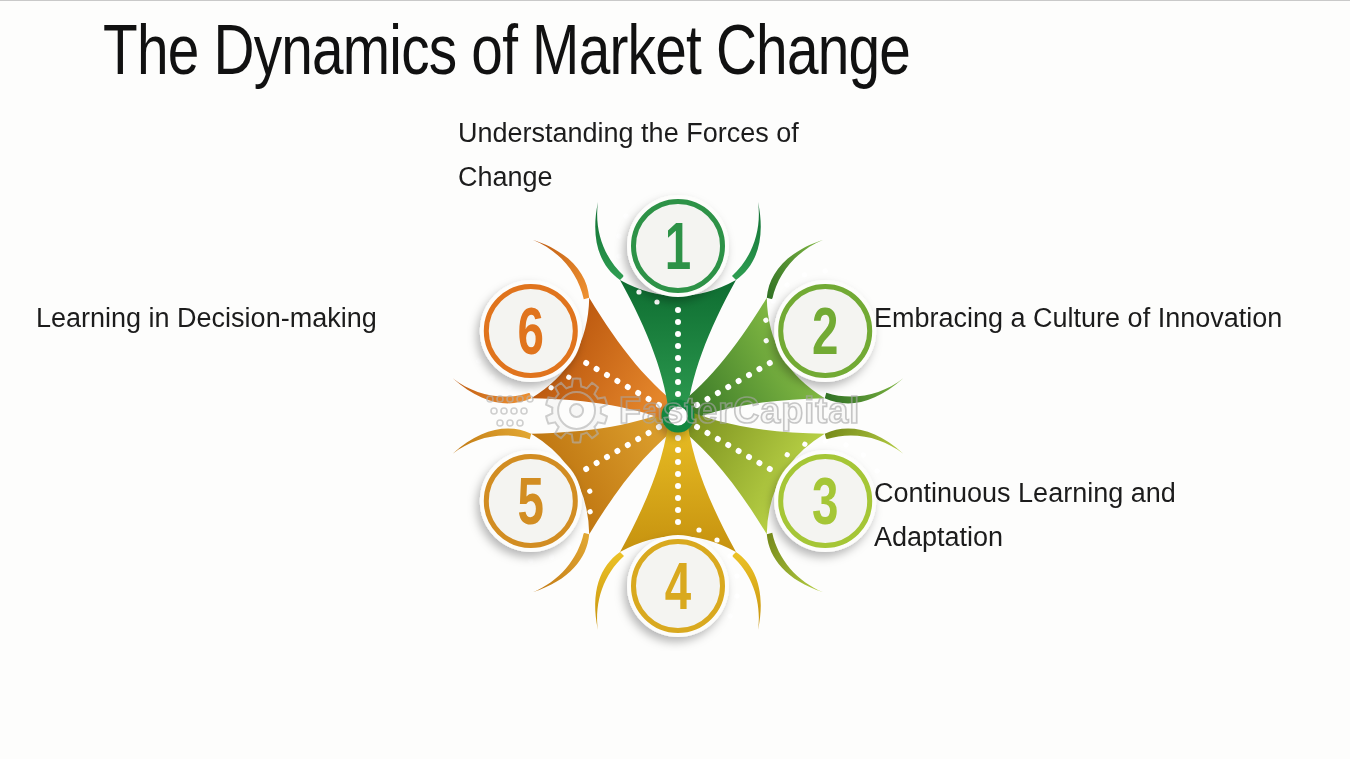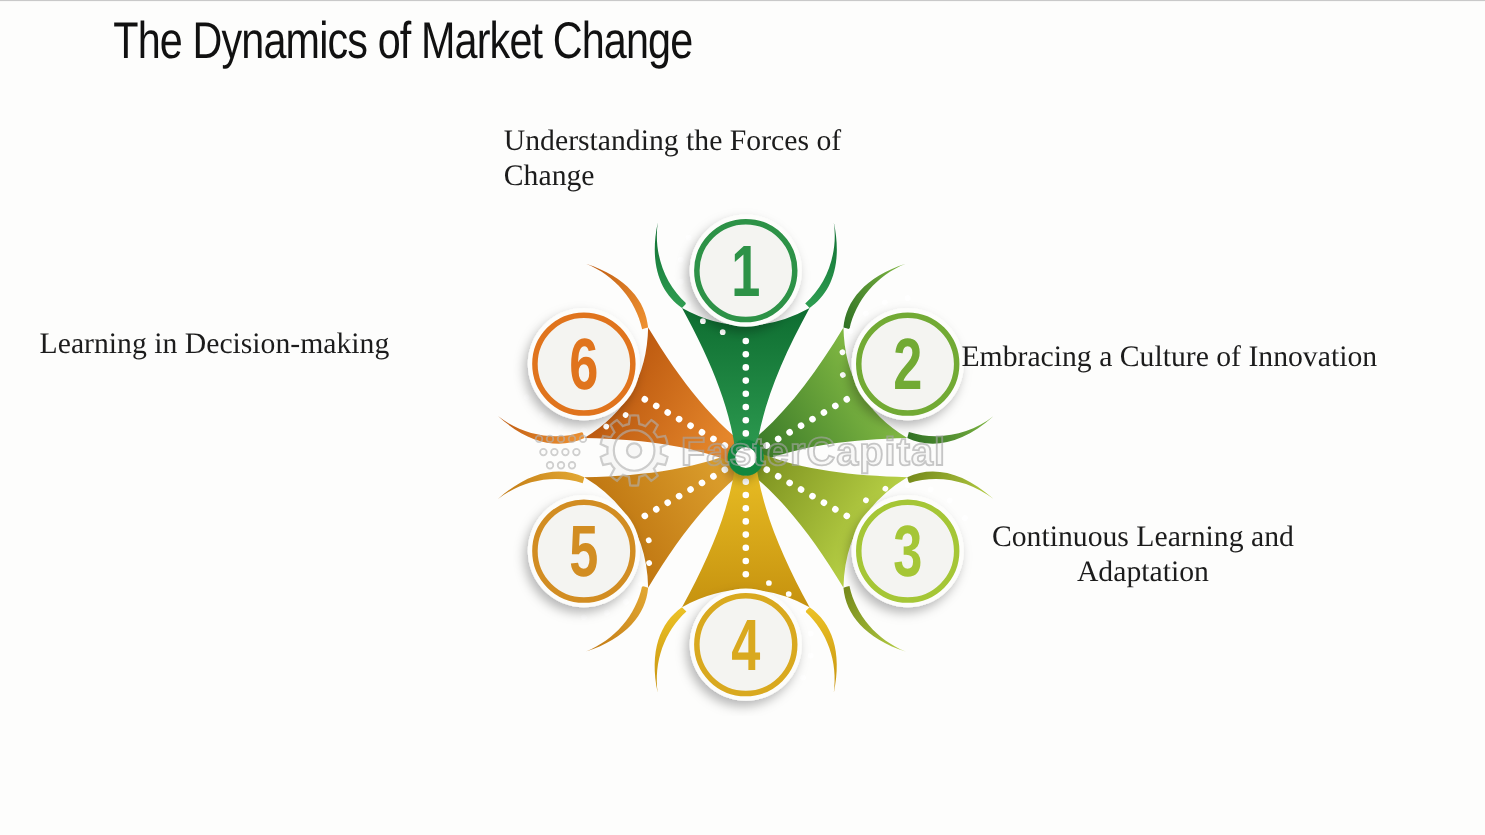--- a/index.html
+++ b/index.html
@@ -7,38 +7,37 @@
     position:relative;
     width:1350px;height:759px;
     background:#fdfdfc;
     border-top:1px solid #c9c9c9;
     overflow:hidden;
     font-family:"Liberation Sans", sans-serif;
     color:#1a1a1a;
   }
   .title{
     position:absolute;left:103px;top:8px;margin:0;
-    font-size:47px;font-weight:400;color:#111;
+    font-size:71px;font-weight:400;color:#111;
     white-space:nowrap;
   }
   .title .condense{
     display:inline-block;
     transform:scaleX(0.80);
     transform-origin:left center;
     letter-spacing:-1px;
   }
   .label{
     position:absolute;
-    font-size:27px;line-height:32px;color:#1c1c1c;
+    font-size:27px;line-height:44px;color:#1c1c1c;
     z-index:3;
-    font-family:Liberation Serif, serif;
   }
   .label-1{left:458px;top:110px;width:370px;}
-  .label-2{left:874px;top:295px;width:460px;margin-top:12px;}
-  .label-3{left:874px;top:470px;width:330px;text-align:center;}
+  .label-2{left:874px;top:295px;width:460px;}
+  .label-3{left:874px;top:470px;width:330px;}
   .label-4{left:458px;top:641px;width:430px;}
   .label-5{left:36px;top:470px;width:380px;}
   .label-6{left:36px;top:295px;width:380px;}
   .diagram-svg{position:absolute;left:438px;top:170px;z-index:1;}
   .watermark{
     position:absolute;left:484px;top:352px;width:460px;height:115px;
     z-index:2;opacity:0.62;pointer-events:none;
     display:flex;align-items:center;
   }
   .wm-dots{flex:0 0 auto;margin-right:2px;}

